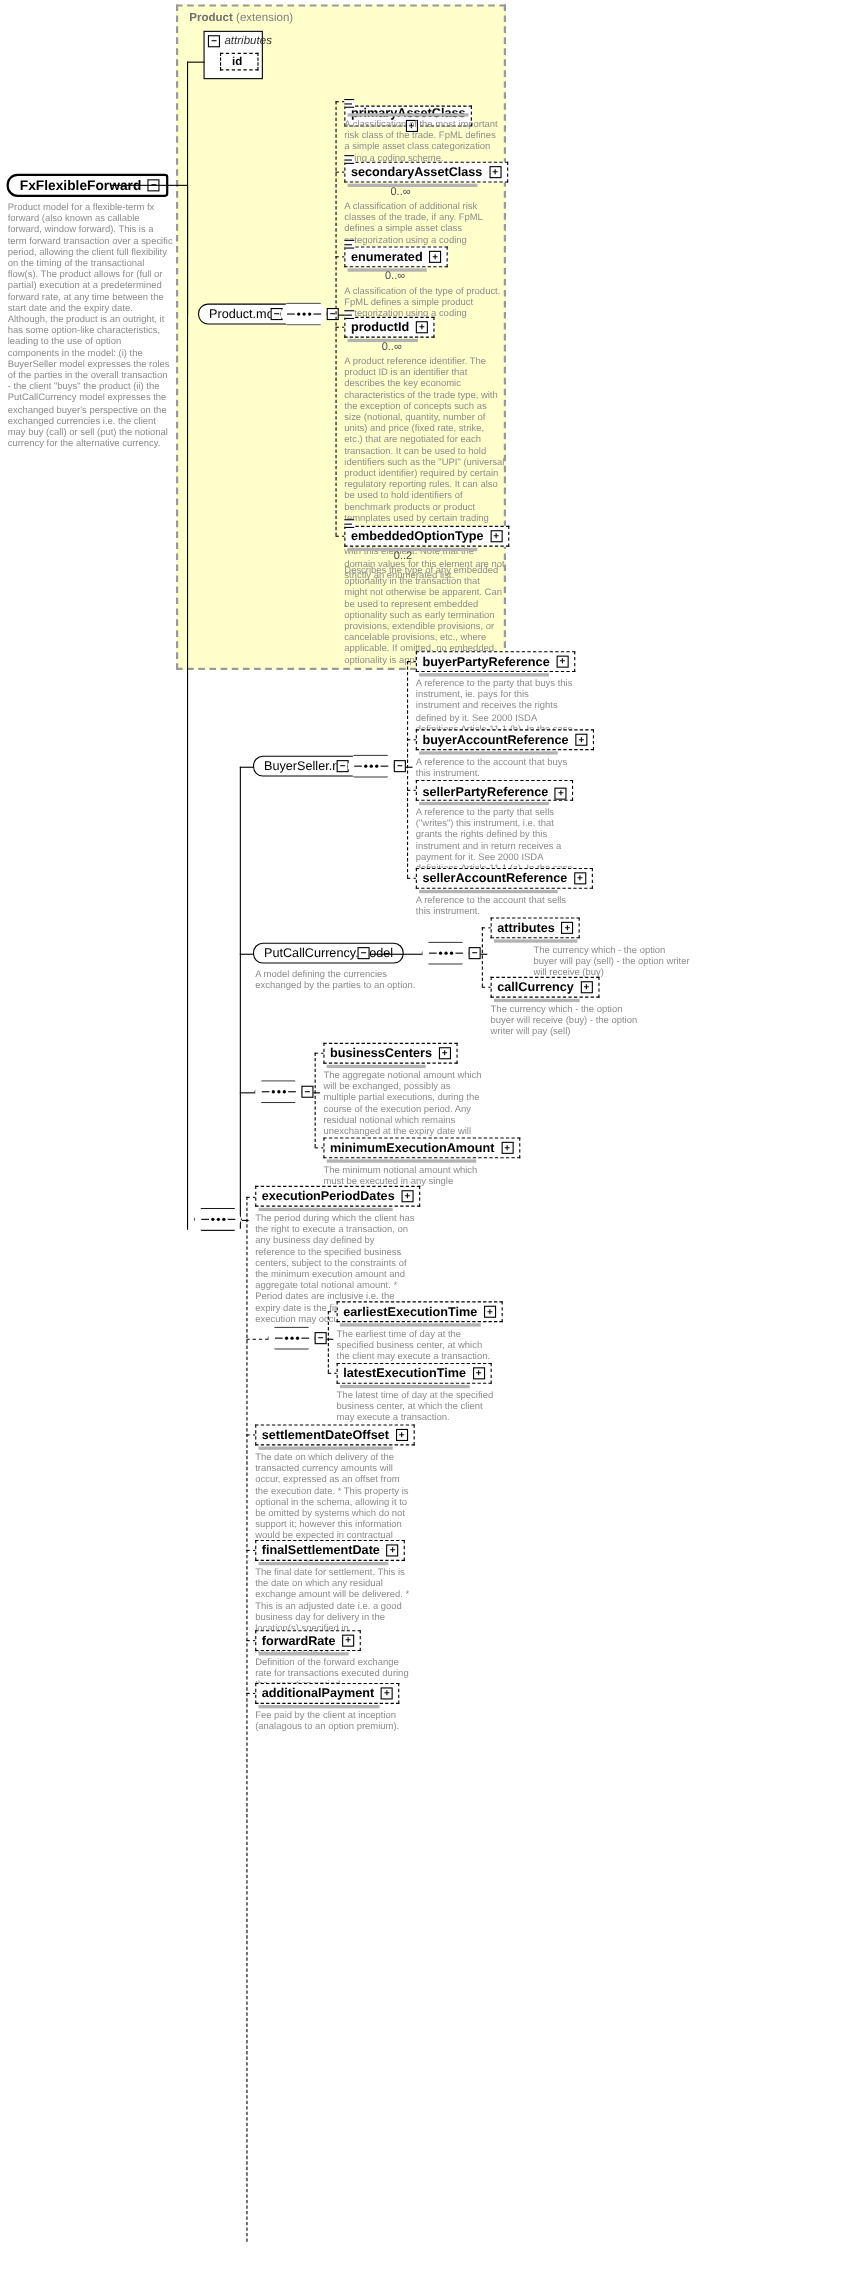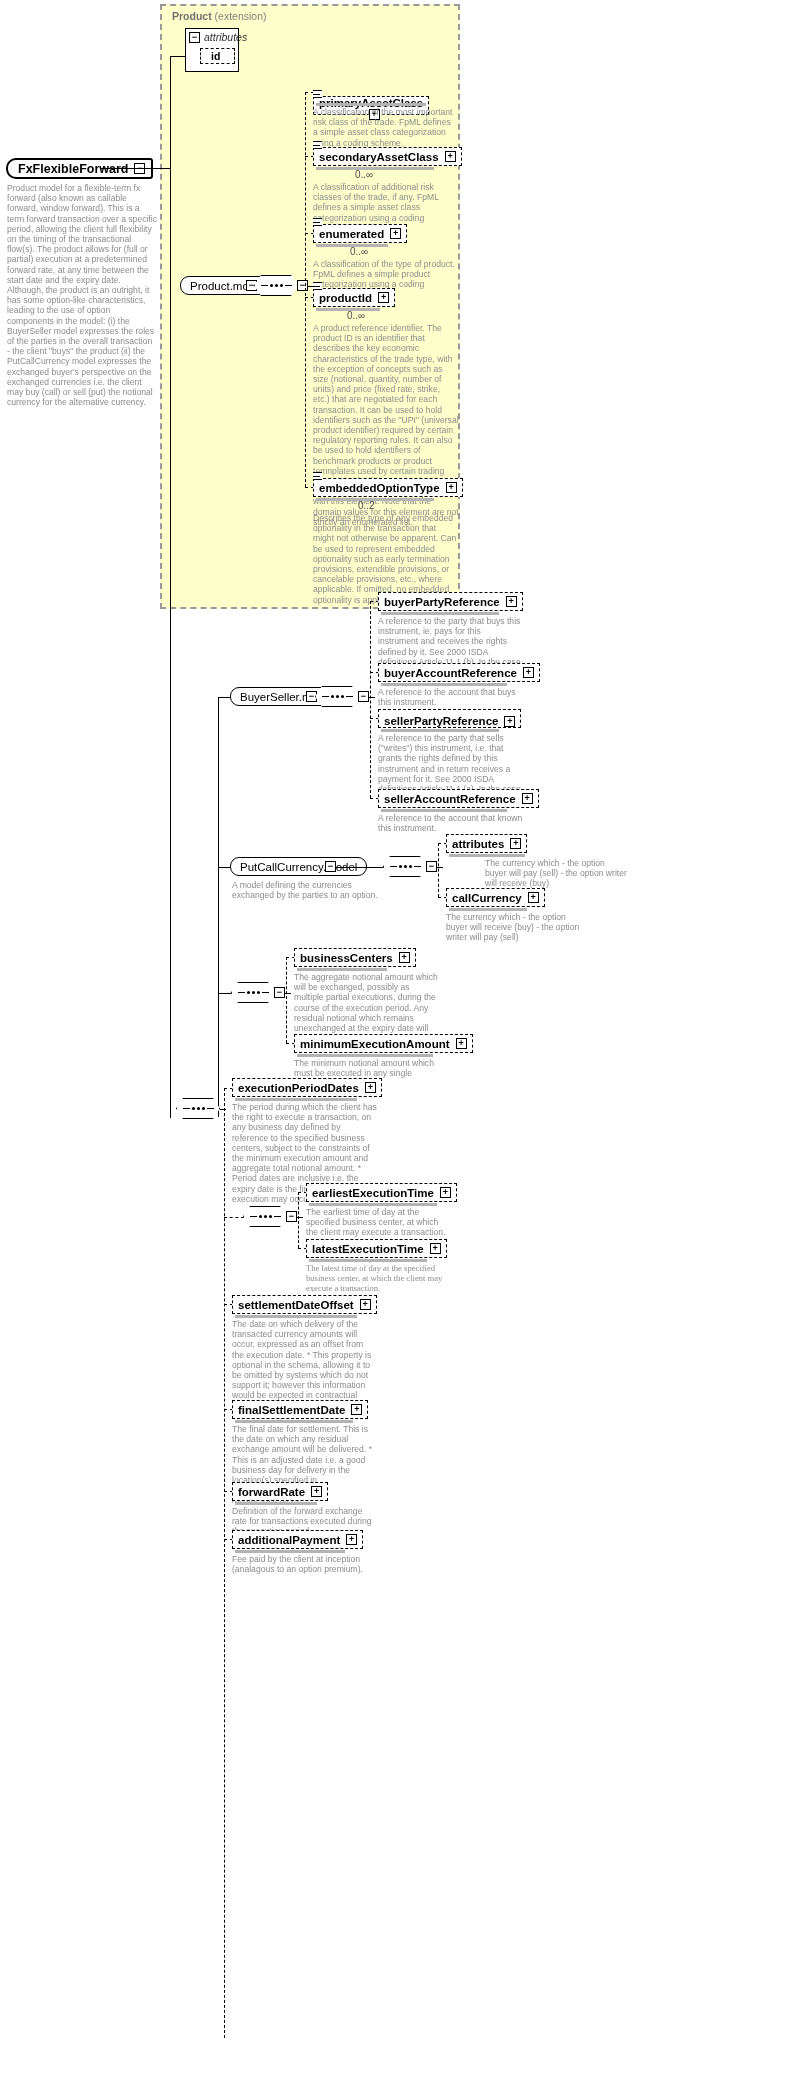--- a/index.html
+++ b/index.html
@@ -390,21 +390,21 @@
   </div>
   <div class="typebar" style="left:381px; top:729px; width:118px;"></div>
   <div class="desc" style="left:378px; top:733px; width:146px;">A reference to the party that sells ("writes") this instrument, i.e. that grants the rights defined by this instrument and in return receives a payment for it. See 2000 ISDA definitions Article 11.1 (a). In the case of FRAs this is the floating rate payer.</div>
 
   <div class="dln h" style="left:370px; top:798px; width:9px;"></div>
   <div class="node dashed" style="left:378px; top:789px;">
     <span>sellerAccountReference</span>
     <span class="pm" style="margin-left:6px;">+</span>
   </div>
   <div class="typebar" style="left:381px; top:809px; width:126px;"></div>
-  <div class="desc" style="left:378px; top:813px; width:145px;">A reference to the account that known this instrument.</div>
+  <div class="desc" style="left:378px; top:813px; width:145px;">A reference to the account that sells this instrument.</div>
 
   <div class="ln h" style="left:218px; top:867px; width:14px;"></div>
   <div class="model-box" style="left:230px; top:857px;">
     <span>PutCallCurrency.model</span>
   </div>
   <div class="pm-after" style="left:325px; top:861px;">−</div>
   <div class="desc" style="left:232px; top:880px; width:150px;">A model defining the currencies exchanged by the parties to an option.</div>
 
   <div class="ln h" style="left:336px; top:867px; width:48px;"></div>
   <div class="comp-wrap" style="left:383px; top:856px;">
@@ -517,21 +517,21 @@
   </div>
   <div class="typebar" style="left:309px; top:1203px; width:128px;"></div>
   <div class="desc" style="left:306px; top:1207px; width:146px;">The earliest time of day at the specified business center, at which the client may execute a transaction.</div>
 
   <div class="dln h" style="left:298px; top:1248px; width:9px;"></div>
   <div class="node dashed" style="left:306px; top:1239px;">
     <span>latestExecutionTime</span>
     <span class="pm" style="margin-left:6px;">+</span>
   </div>
   <div class="typebar" style="left:309px; top:1259px; width:118px;"></div>
-  <div class="desc" style="left:306px; top:1263px; width:146px;font-family:Liberation Serif, serif;">The latest time of day at the specified business center, at which the client may execute a transaction.</div>
+  <div class="desc" style="left:306px; top:1263px; width:146px;">The latest time of day at the specified business center, at which the client may execute a transaction.</div>
 
   <div class="dln h" style="left:224px; top:1304px; width:9px;"></div>
   <div class="node dashed" style="left:232px; top:1295px;">
     <span>settlementDateOffset</span>
     <span class="pm" style="margin-left:6px;">+</span>
   </div>
   <div class="typebar" style="left:235px; top:1315px; width:122px;"></div>
   <div class="desc" style="left:232px; top:1319px; width:144px;">The date on which delivery of the transacted currency amounts will occur, expressed as an offset from the execution date. * This property is optional in the schema, allowing it to be omitted by systems which do not support it; however this information would be expected in contractual documentation (e.g. termsheet, confirmation).</div>
 
   <div class="dln h" style="left:224px; top:1409px; width:9px;"></div>

